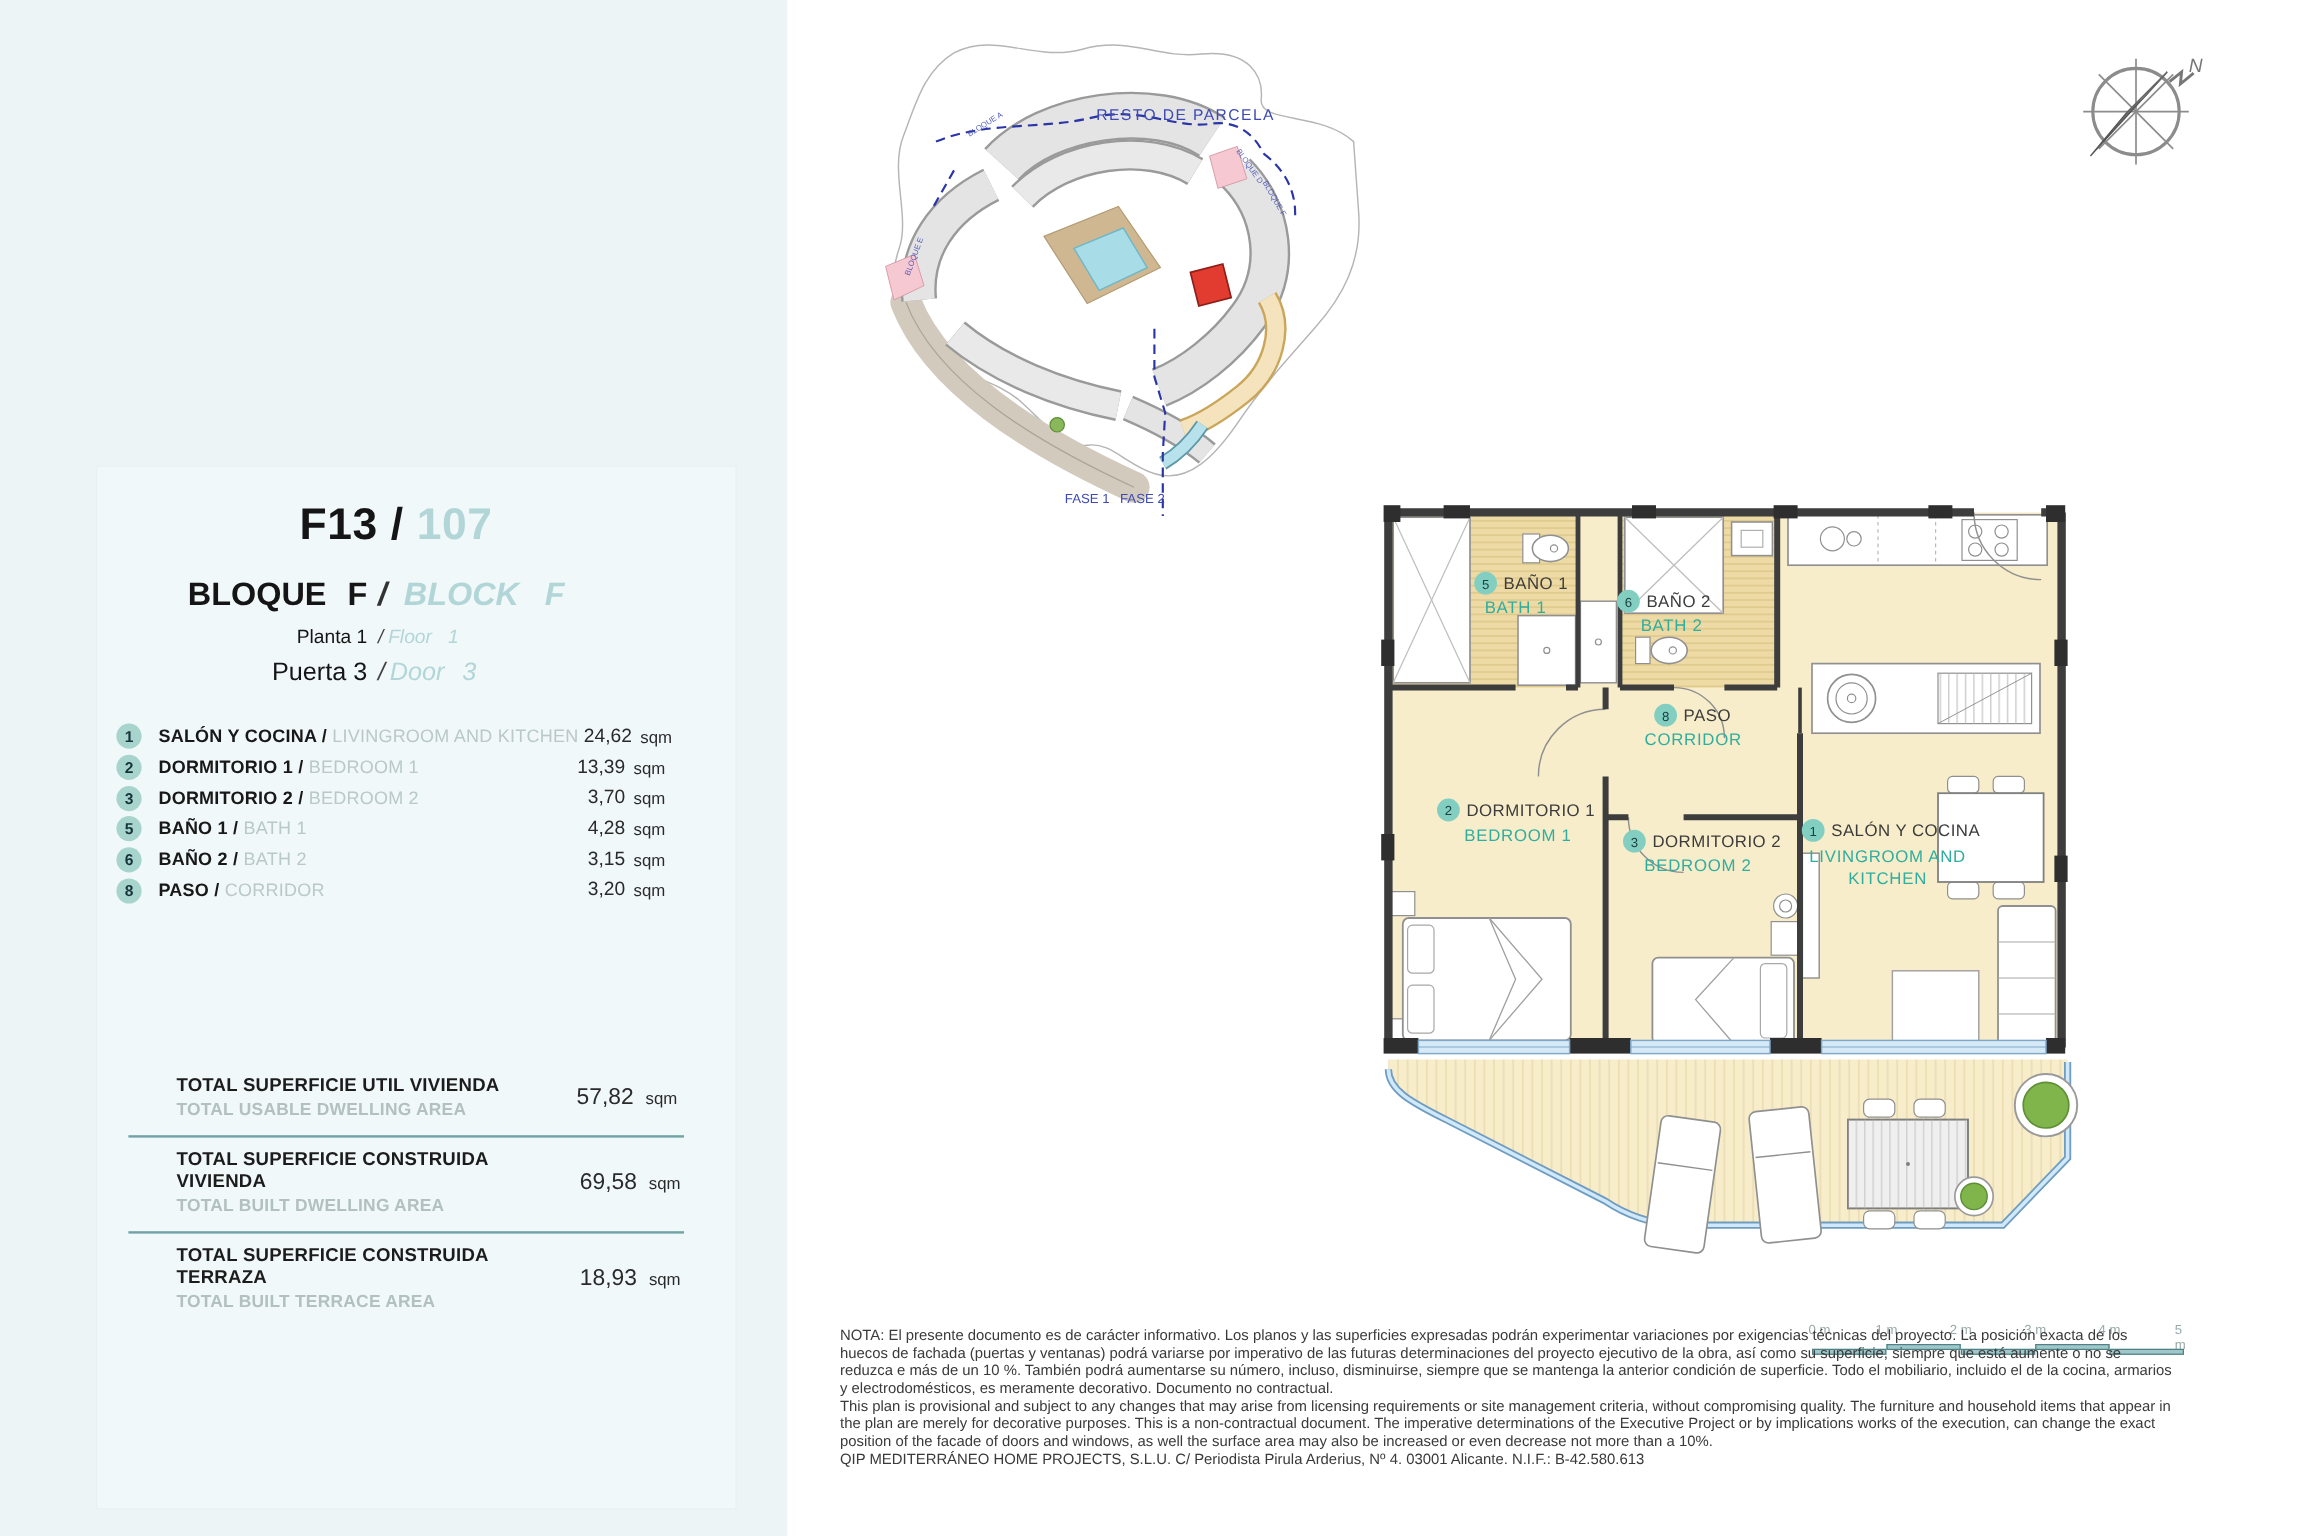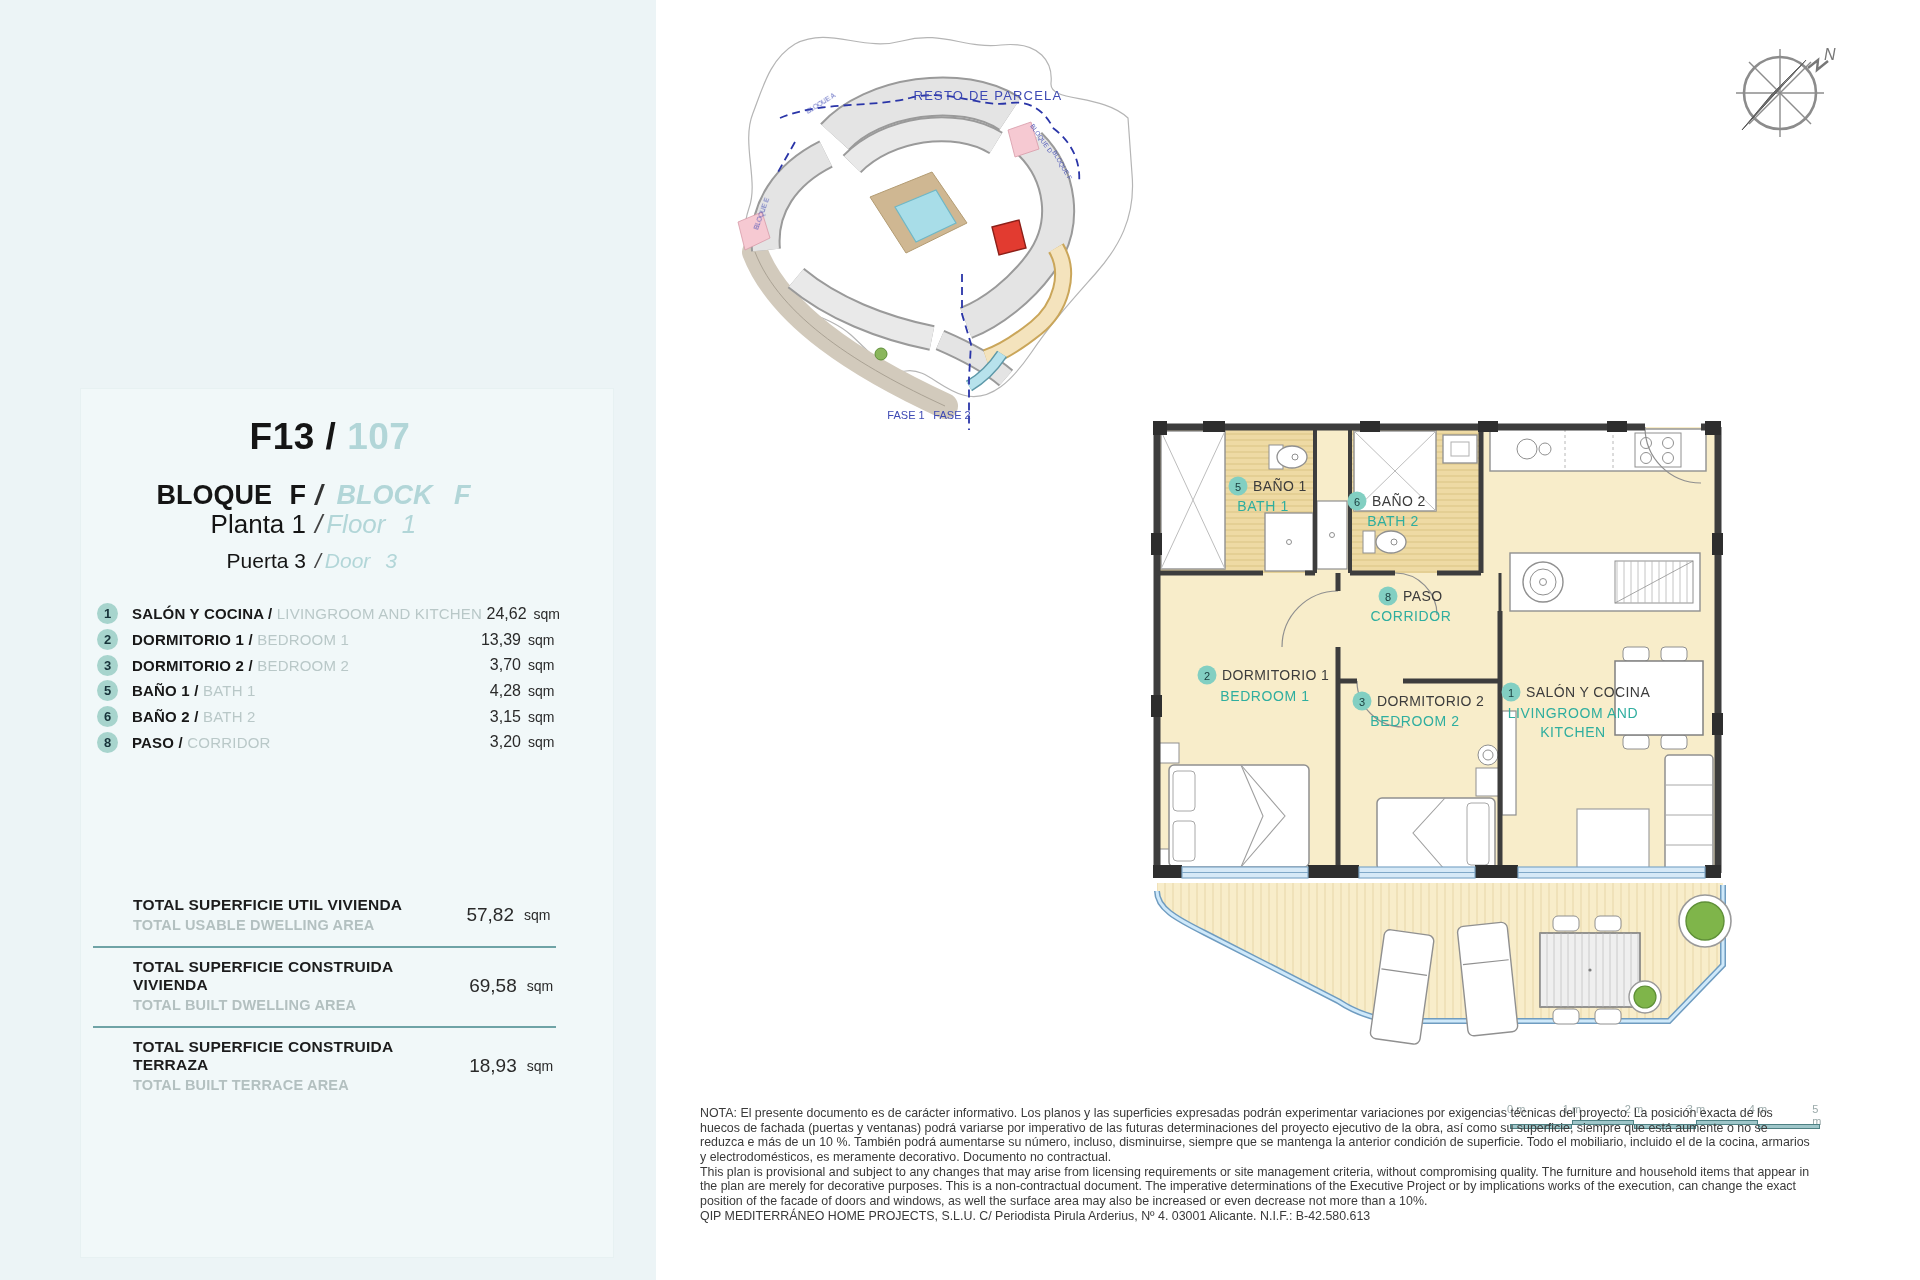--- a/index.html
+++ b/index.html
@@ -16,36 +16,36 @@
     font-size:37px;font-weight:bold;letter-spacing:.5px;color:#151515;}
   .unit-title .muted{color:#b2d6d8;}
   .hdr-row{position:absolute;left:80px;width:500px;display:grid;grid-template-columns:47% 53%;}
   .hdr-row .es{text-align:right;padding-right:9px;color:#151515;}
   .hdr-row .en{text-align:left;color:#b2d6d8;font-style:italic;}
   .hdr-row .slash{color:#333;}
   .row-block{top:480px;font-size:27px;font-weight:bold;}
   .row-block .es{word-spacing:10px;}
   .row-block .en .slash{margin-right:14px;}
   .row-block .en{word-spacing:14px;}
-  .row-planta{top:509px;font-size:26px;}
+  .row-planta{top:523px;font-size:16px;}
   .row-puerta{top:549px;font-size:21px;}
   .row-planta .en,.row-puerta .en{word-spacing:9px;}
   .row-planta .en .slash,.row-puerta .en .slash{margin-right:4px;color:#444;}
 
   .room-list{position:absolute;left:97px;top:601px;width:463px;}
   .room-row{display:flex;align-items:center;height:25.7px;}
   .badge{width:21px;height:21px;border-radius:50%;background:#a7d4cd;color:#17333a;
     font-size:13px;font-weight:bold;display:flex;align-items:center;justify-content:center;flex:0 0 21px;}
   .room-row .lbl{margin-left:14px;font-size:15px;white-space:nowrap;}
   .room-row .lbl .es{font-weight:bold;color:#181818;letter-spacing:.2px;}
   .room-row .lbl .en{color:#b9c8c8;font-weight:normal;letter-spacing:.2px;}
   .room-row .val{margin-left:auto;width:72px;text-align:right;font-size:16px;color:#2a2a2a;}
   .room-row .sqm{width:32px;margin-left:7px;font-size:14px;color:#2a2a2a;text-align:left;}
 
-  .totals{position:absolute;left:93px;top:886px;width:463px;}
+  .totals{position:absolute;left:107px;top:886px;width:463px;}
   .total-block{display:flex;align-items:center;padding:10px 0 13px 0;}
   .total-block + .total-block{border-top:2px solid #6fa3a6;}
   .total-block .txt{margin-left:40px;}
   .total-block .t-es{font-size:15.5px;font-weight:bold;color:#1c1c1c;letter-spacing:.2px;}
   .total-block .t-en{font-size:14.5px;color:#b3c0c0;font-weight:bold;letter-spacing:.2px;margin-top:3px;}
   .total-block .val{margin-left:auto;width:80px;text-align:right;font-size:19px;color:#2a2a2a;}
   .total-block .sqm{width:32px;margin-left:10px;font-size:14px;color:#2a2a2a;}
 
   
   .siteplan{position:absolute;left:700px;top:22px;width:460px;height:412px;}

